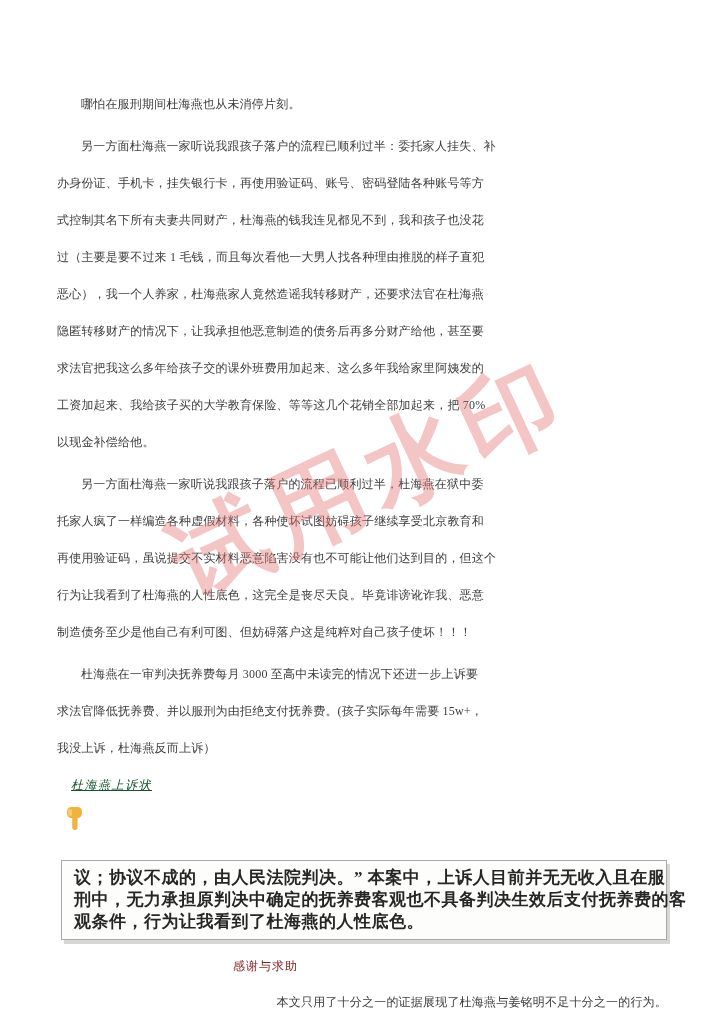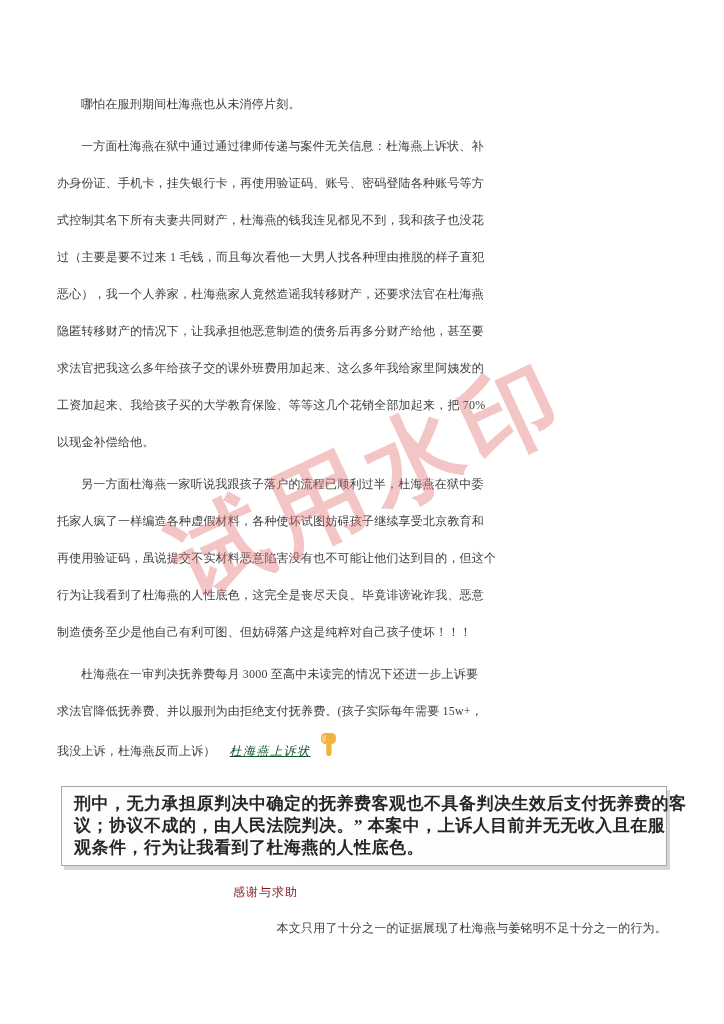--- a/index.html
+++ b/index.html
@@ -19,21 +19,21 @@
   .tline{
     font-size:12px;
     line-height:37px;
     color:#3d3d3d;
     white-space:nowrap;
     letter-spacing:0.2px;
   }
   .para{margin:0 0 5px 0;}
   .plines .tline:first-child{text-indent:2em;}
   
-  .appeal-line{display:flex;align-items:flex-end;}
+  .appeal-line{display:flex;align-items:flex-start;flex-direction:column;}
   .appeal-link{
     font-style:italic;
     text-decoration:underline;
     letter-spacing:1.5px;
     margin-left:14px;
     color:#14532d;
     font-weight:500;
   }
   .emoji{
     display:inline-block;
@@ -94,21 +94,21 @@
   <main class="content">
 
     <div class="para">
       <div class="plines">
           <div class="tline">哪怕在服刑期间杜海燕也从未消停片刻。</div>
         </div>
     </div>
 
     <div class="para">
       <div class="plines">
-          <div class="tline">一方面杜海燕在狱中通过通过律师传递与案件无关信息：杜海燕上诉状、补</div>
+          <div class="tline">另一方面杜海燕一家听说我跟孩子落户的流程已顺利过半：委托家人挂失、补</div>
           <div class="tline">办身份证、手机卡，挂失银行卡，再使用验证码、账号、密码登陆各种账号等方</div>
           <div class="tline">式控制其名下所有夫妻共同财产，杜海燕的钱我连见都见不到，我和孩子也没花</div>
           <div class="tline">过（主要是要不过来 1 毛钱，而且每次看他一大男人找各种理由推脱的样子直犯</div>
           <div class="tline">恶心），我一个人养家，杜海燕家人竟然造谣我转移财产，还要求法官在杜海燕</div>
           <div class="tline">隐匿转移财产的情况下，让我承担他恶意制造的债务后再多分财产给他，甚至要</div>
           <div class="tline">求法官把我这么多年给孩子交的课外班费用加起来、这么多年我给家里阿姨发的</div>
           <div class="tline">工资加起来、我给孩子买的大学教育保险、等等这几个花销全部加起来，把 70%</div>
           <div class="tline">以现金补偿给他。</div>
         </div>
     </div>
@@ -135,22 +135,22 @@
           <svg width="19" height="25" viewBox="0 0 19 25" aria-hidden="true">
             <rect x="2" y="1" width="15" height="11" rx="4.5" fill="#f2b23e"></rect>
             <rect x="7.2" y="9" width="5.4" height="15" rx="2.7" fill="#f2b23e"></rect>
             <rect x="3" y="3" width="4" height="7" rx="2" fill="#f8cd74"></rect>
           </svg>
         </span>
       </div>
     </div>
 
     <section class="quote-box">
+        <div class="tline">议；协议不成的，由人民法院判决。”  本案中，上诉人目前并无无收入且在服</div>
         <div class="tline">刑中，无力承担原判决中确定的抚养费客观也不具备判决生效后支付抚养费的客</div>
-        <div class="tline">议；协议不成的，由人民法院判决。”  本案中，上诉人目前并无无收入且在服</div>
         <div class="tline">观条件，行为让我看到了杜海燕的人性底色。</div>
       </section>
 
     <h2 class="section-heading">感谢与求助</h2>
 
     <div class="para closing">
       <div class="plines">
           <div class="tline">本文只用了十分之一的证据展现了杜海燕与姜铭明不足十分之一的行为。</div>
         </div>
     </div>

